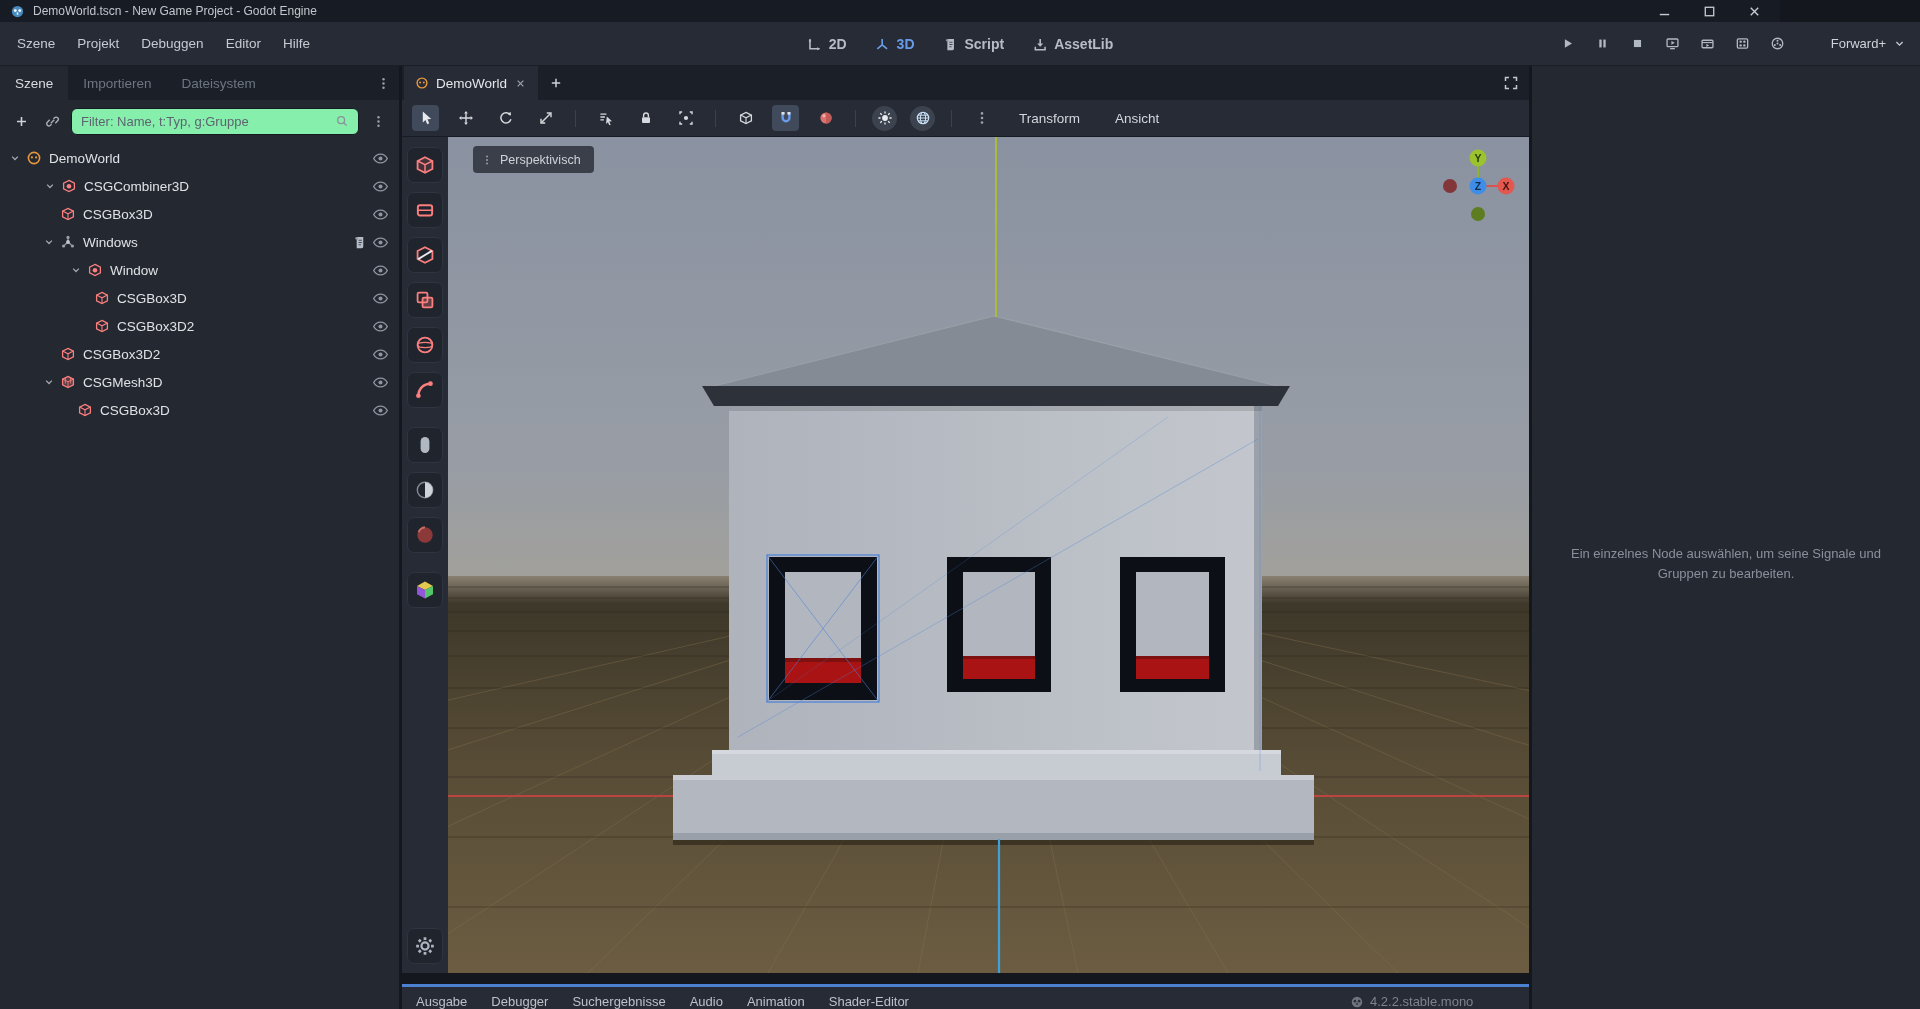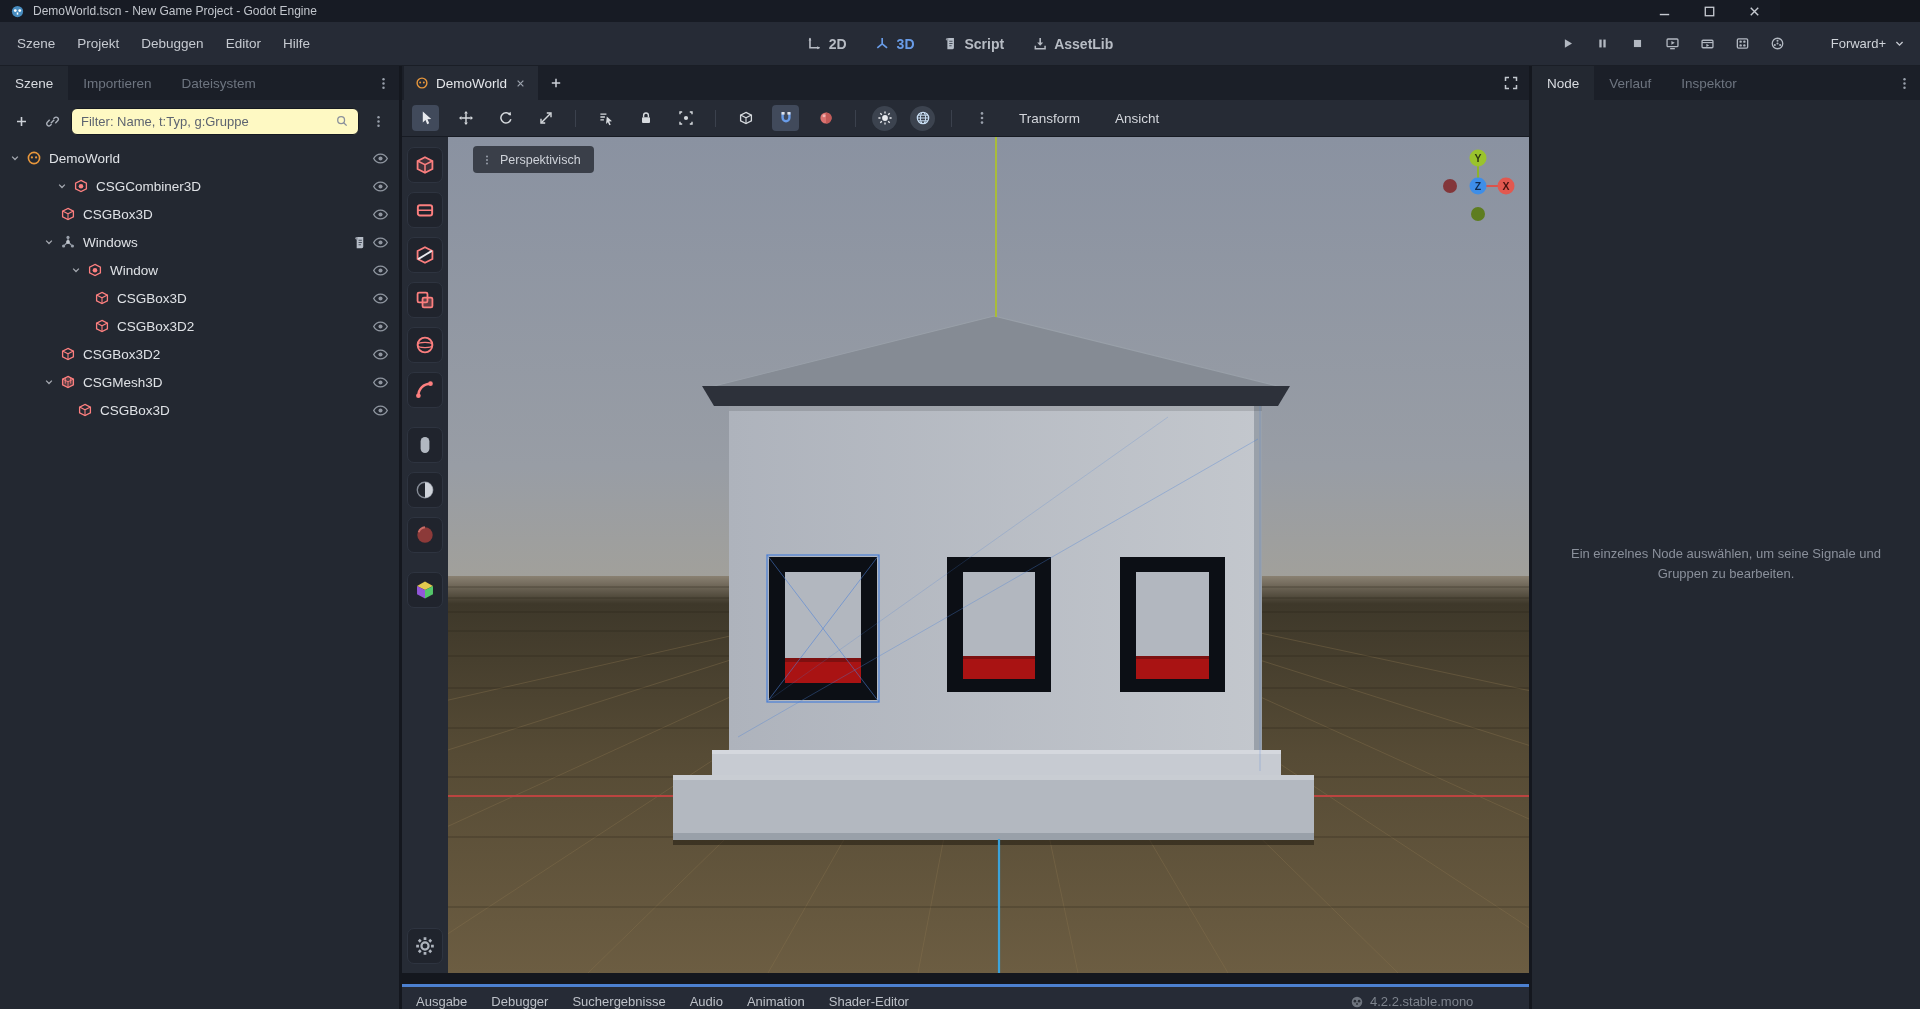--- a/index.html
+++ b/index.html
@@ -12,36 +12,36 @@
 .titlebar{position:absolute;top:0;left:0;width:1780px;height:22px;background:#171b24;
   display:flex;align-items:center;gap:8px;padding:0 10px;font-size:12px;color:#c2c6cd}
 .win-controls{margin-left:auto;display:flex;align-items:center;gap:30px;padding-right:8px}
 
 
 .menubar{position:absolute;top:22px;left:0;width:1920px;height:44px;background:#262b36;
   border-bottom:1px solid #1a1e26;display:flex;align-items:center}
 .menu-items{display:flex;align-items:center;padding-left:6px}
 .menu-item{font-size:13.5px;color:#c6cad1;padding:6px 11px;border-radius:4px}
 .workspaces{position:absolute;left:50%;transform:translateX(-50%);display:flex;align-items:center;gap:28px}
-.ws{display:flex;align-items:flex-start;gap:7px;font-size:14px;font-weight:600;color:#b7bcc4}
+.ws{display:flex;align-items:flex-end;gap:7px;font-size:14px;font-weight:600;color:#b7bcc4}
 .ws.active{color:#699ce8}
 .playback{position:absolute;right:132px;display:flex;align-items:center;gap:13px}
 .pbtn{width:22px;height:22px;display:flex;align-items:center;justify-content:center;border-radius:4px}
 .renderer{position:absolute;right:8px;display:flex;align-items:center;gap:7px;font-size:13px;color:#cfd3d9;padding:4px 6px}
 
 
 .left-dock{position:absolute;top:66px;left:0;width:399px;height:943px;background:#232831}
 .right-dock{position:absolute;top:66px;left:1532px;width:388px;height:943px;background:#232831}
 .dock-tabbar{height:34px;background:#1b1f28;display:flex;align-items:stretch}
 .dtab{display:flex;align-items:center;padding:0 15px;font-size:13.5px;color:#6e7580}
 .dtab.active{background:#232831;color:#d9dce1}
 .tabbar-menu{margin-left:auto;display:flex;align-items:center;padding-right:8px}
 .dock-toolbar{height:42px;display:flex;align-items:center;gap:7px;padding:0 9px}
 .toolbtn{width:24px;height:24px;display:flex;align-items:center;justify-content:center;border-radius:4px}
-.filter{flex:1;height:27px;background:#fef9c3;border:1px solid #161a21;border-radius:6px;
+.filter{flex:1;height:27px;background:#86efac;border:1px solid #161a21;border-radius:6px;
   display:flex;align-items:center;padding:0 9px;gap:6px}
 .filter .ph{flex:1;font-size:13px;color:#5d6470;white-space:nowrap;overflow:hidden}
 .scene-tree{position:absolute;top:78px;left:0;right:0;bottom:0;overflow:hidden}
 .trow{height:28px;display:flex;align-items:center;gap:5px;padding-right:10px;font-size:13.5px;color:#dfe2e6}
 .trow .arrsp{width:13px;flex:none}
 .trow .arr{width:13px;opacity:.8}
 .trow .tlabel{margin-left:2px;white-space:nowrap}
 .trow .grow{flex:1}
 .trow .eyei{opacity:.85}
 .empty-msg{position:absolute;top:478px;left:26px;right:26px;text-align:center;font-size:13px;
@@ -277,21 +277,21 @@
         </span>
         <span class="tlabel">DemoWorld</span>
         <span class="grow"></span>
         <span class="ico eyei">
           <svg viewBox="0 0 16 16" width="17" height="17">
             <path d="M1.6 8C3 5.4 5.3 3.9 8 3.9S13 5.4 14.4 8C13 10.6 10.7 12.1 8 12.1S3 10.6 1.6 8z" fill="none" stroke="#a3aab4" stroke-width="1.3"></path>
             <circle cx="8" cy="8" r="1.9" fill="#a3aab4"></circle>
           </svg>
         </span>
       </div>
-      <div class="trow" style="padding-left: 43px; margin-left: 12px;">
+      <div class="trow" style="padding-left: 43px;">
         <span class="ico arr">
           <svg viewBox="0 0 16 16" width="12" height="12">
             <path d="M4.2 6.2L8 10l3.8-3.8" fill="none" stroke="#c6cad1" stroke-width="1.7"></path>
           </svg>
         </span>
         <span class="ico">
           <svg viewBox="0 0 16 16" width="16" height="16">
             <path d="M8 2.4L13.4 5.1v5.8L8 13.6 2.6 10.9V5.1z" fill="none" stroke="#fc7f7f" stroke-width="1.3"></path>
             <circle cx="8" cy="8.3" r="2.3" fill="#fc7f7f"></circle>
           </svg>
@@ -757,26 +757,14 @@
   <span class="bb-item">Ausgabe</span>
       <span class="bb-item">Debugger</span>
       <span class="bb-item">Suchergebnisse</span>
       <span class="bb-item">Audio</span>
       <span class="bb-item">Animation</span>
       <span class="bb-item">Shader-Editor</span>
     </div>
 </div>
 
 <div class="right-dock">
-  <div class="dock-tabbar">
-    <span class="dtab active">Node</span>
-      <span class="dtab">Verlauf</span>
-      <span class="dtab">Inspektor</span>
-      <span class="tabbar-menu ico">
-        <svg viewBox="0 0 16 16" width="15" height="15">
-          <circle cx="8" cy="3.4" r="1.3" fill="#99a0ab"></circle>
-          <circle cx="8" cy="8" r="1.3" fill="#99a0ab"></circle>
-          <circle cx="8" cy="12.6" r="1.3" fill="#99a0ab"></circle>
-        </svg>
-      </span>
-  </div>
   <div class="empty-msg">Ein einzelnes Node auswählen, um seine Signale und Gruppen zu bearbeiten.</div>
 </div>
 
 </body></html>

